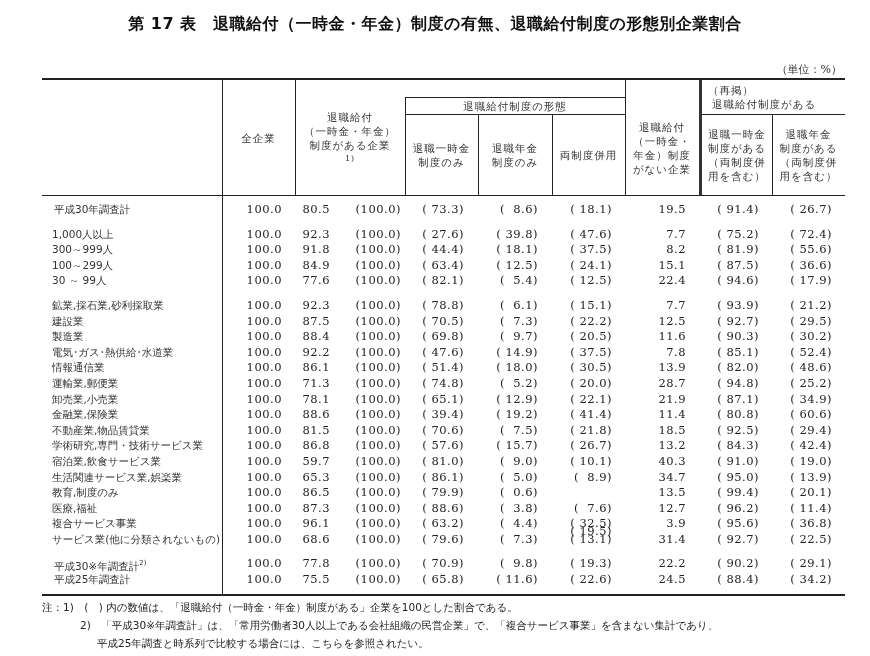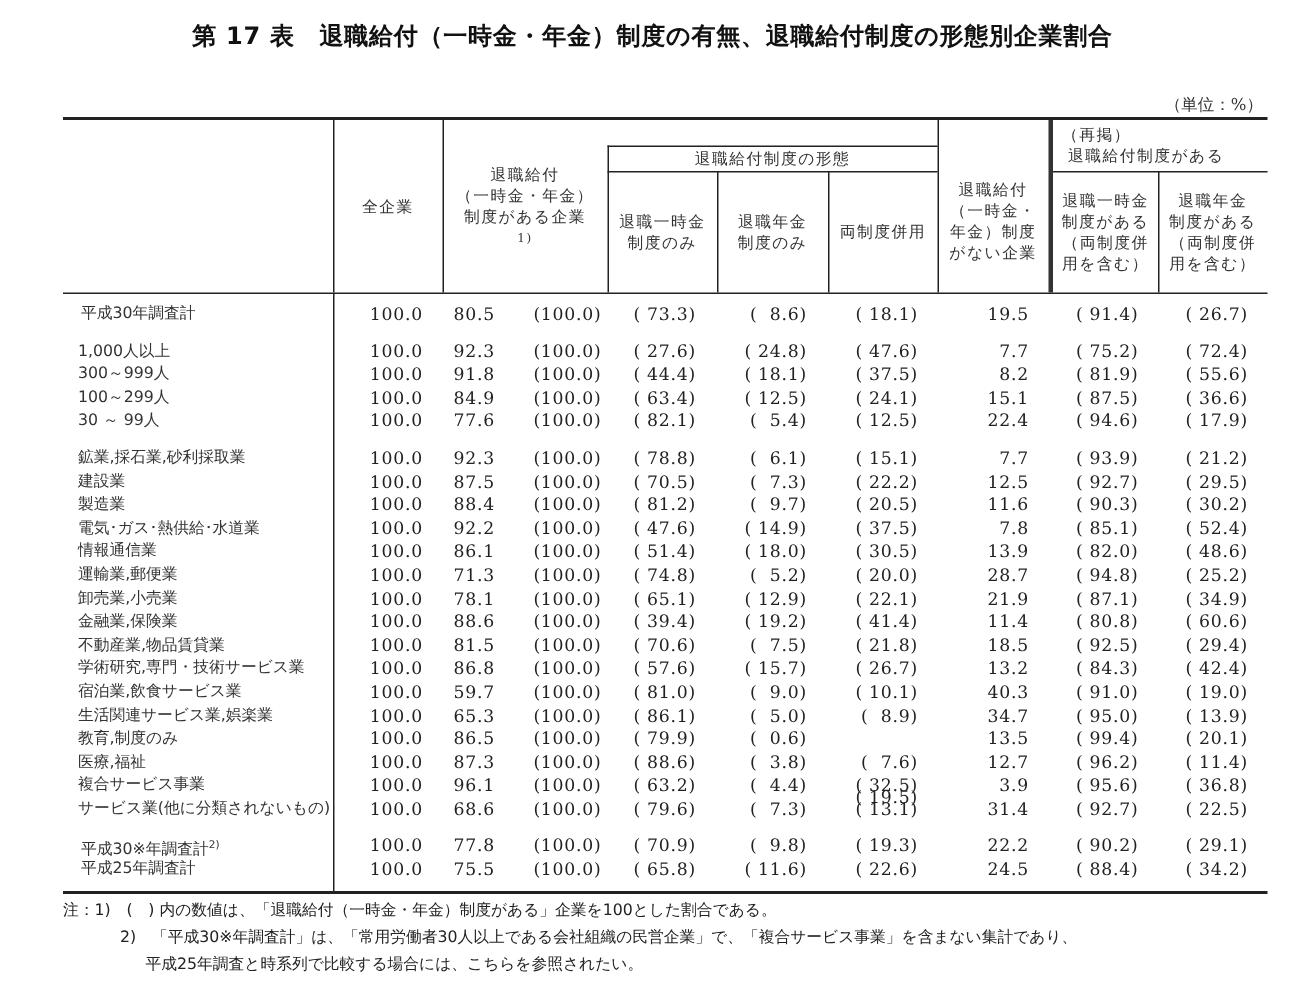--- a/index.html
+++ b/index.html
@@ -137,21 +137,21 @@
         <span class="num" style="right: 86px;">( 91.4)</span>
         <span class="num" style="right: 13px;">( 26.7)</span>
       </div>
       <div class="gap"></div>
       <div class="row">
         <span class="lbl"><span>1,000人以上</span></span>
         <span class="num" style="right: 563px;">100.0</span>
         <span class="num" style="right: 515px;">92.3</span>
         <span class="num" style="right: 444px;">(100.0)</span>
         <span class="num" style="right: 381px;">( 27.6)</span>
-        <span class="num" style="right: 307px;">( 24.8)</span>
+        <span class="num" style="right: 307px;">( 39.8)</span>
         <span class="num" style="right: 233px;">( 47.6)</span>
         <span class="num" style="right: 159px;">7.7</span>
         <span class="num" style="right: 86px;">( 75.2)</span>
         <span class="num" style="right: 13px;">( 72.4)</span>
       </div>
       <div class="row">
         <span class="lbl"><span>300～999人</span></span>
         <span class="num" style="right: 563px;">100.0</span>
         <span class="num" style="right: 515px;">91.8</span>
         <span class="num" style="right: 444px;">(100.0)</span>
@@ -209,21 +209,21 @@
         <span class="num" style="right: 233px;">( 22.2)</span>
         <span class="num" style="right: 159px;">12.5</span>
         <span class="num" style="right: 86px;">( 92.7)</span>
         <span class="num" style="right: 13px;">( 29.5)</span>
       </div>
       <div class="row">
         <span class="lbl"><span>製造業</span></span>
         <span class="num" style="right: 563px;">100.0</span>
         <span class="num" style="right: 515px;">88.4</span>
         <span class="num" style="right: 444px;">(100.0)</span>
-        <span class="num" style="right: 381px;">( 81.2)</span>
+        <span class="num" style="right: 381px;">( 69.8)</span>
         <span class="num" style="right: 307px;">(  9.7)</span>
         <span class="num" style="right: 233px;">( 20.5)</span>
         <span class="num" style="right: 159px;">11.6</span>
         <span class="num" style="right: 86px;">( 90.3)</span>
         <span class="num" style="right: 13px;">( 30.2)</span>
       </div>
       <div class="row">
         <span class="lbl"><span>電気･ガス･熱供給･水道業</span></span>
         <span class="num" style="right: 563px;">100.0</span>
         <span class="num" style="right: 515px;">92.2</span>

